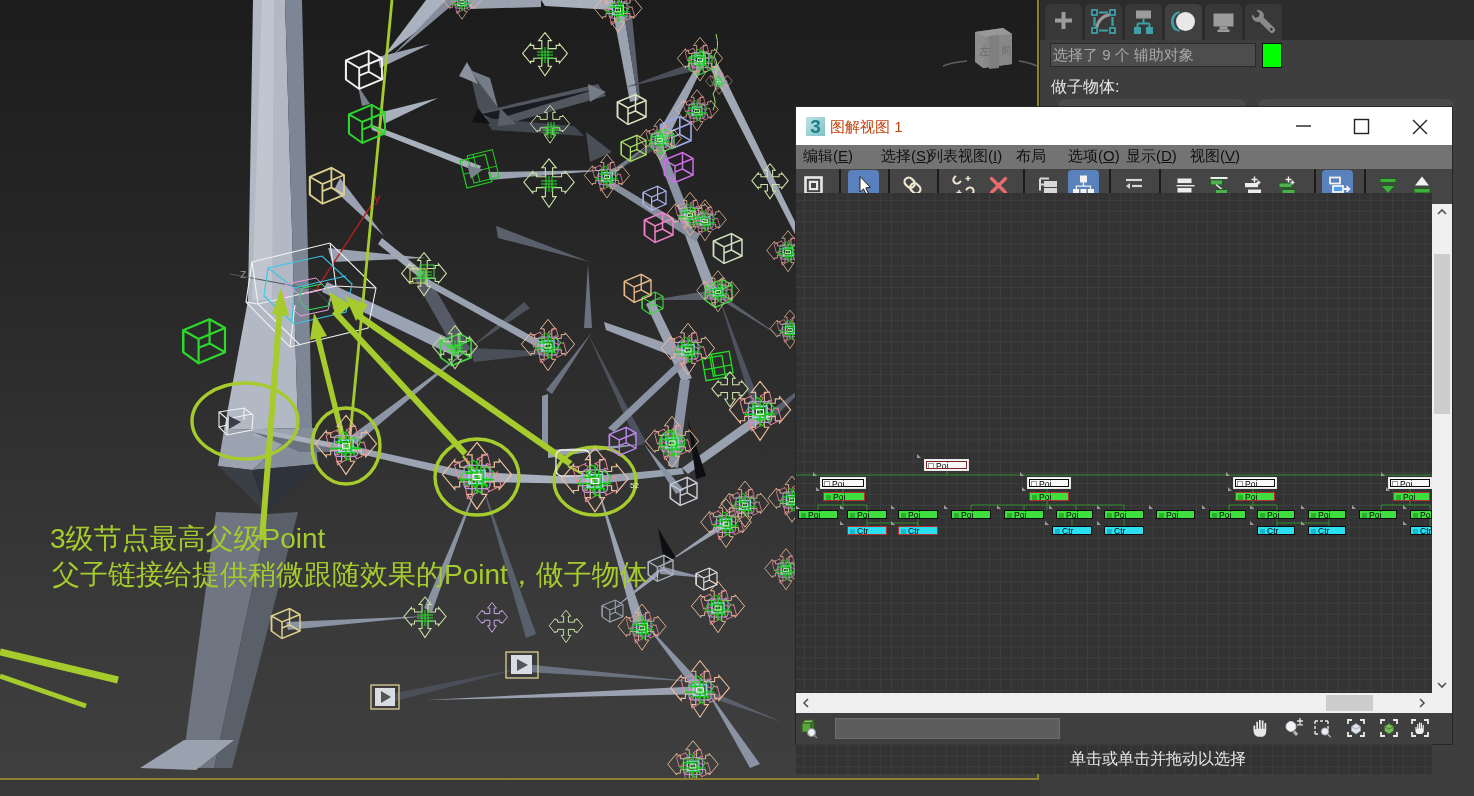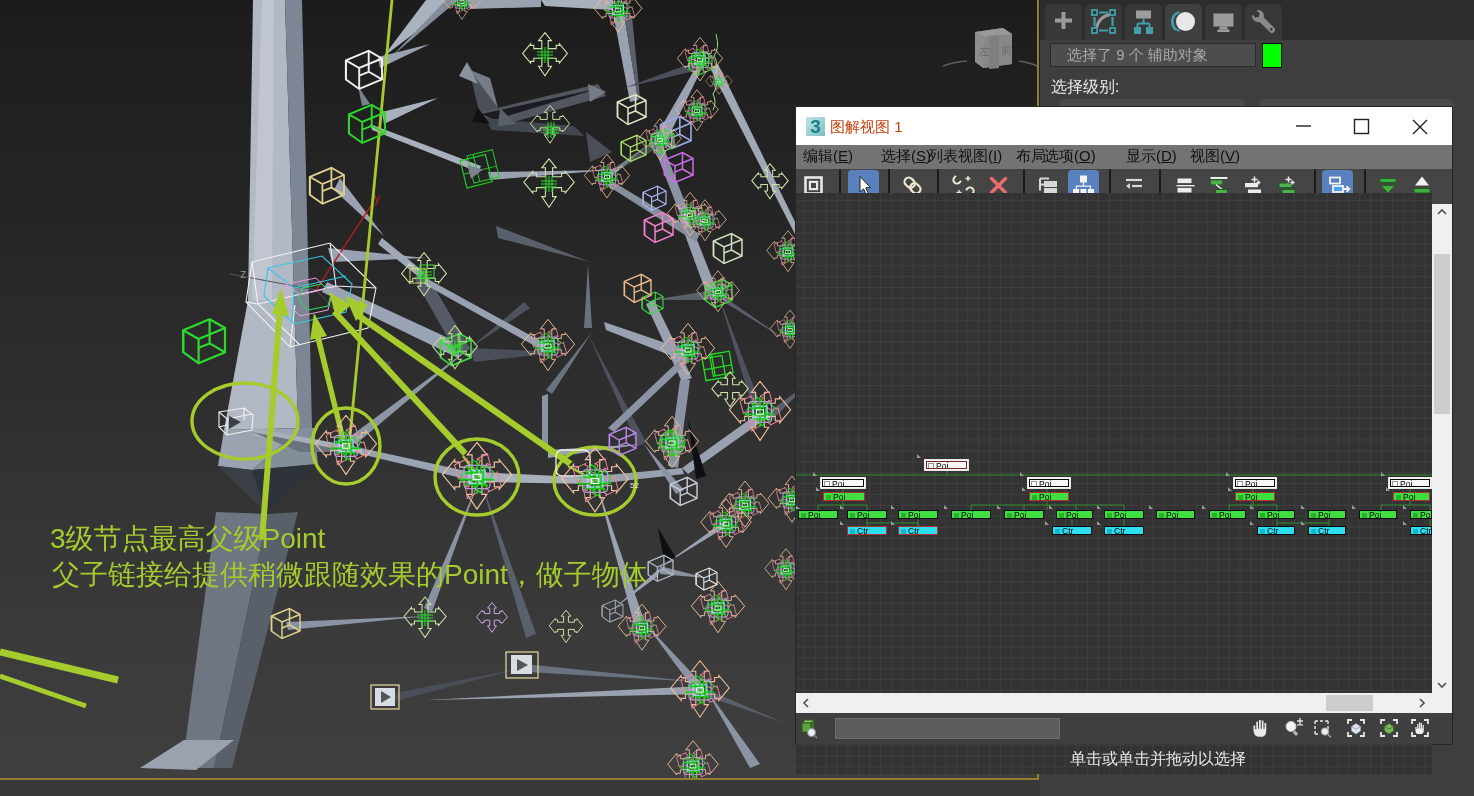--- a/index.html
+++ b/index.html
@@ -12,21 +12,21 @@
   #viewport { left:0; top:0; width:1040px; height:780px;
     background:linear-gradient(180deg,#1c1c1c 0%,#262626 30%,#303030 55%,#3a3a3a 80%,#3f3f3f 100%); }
   #vpborder-r { left:1037px; top:0; width:2px; height:780px; background:#8f7f33; }
   #vpborder-b { left:0; top:778px; width:1039px; height:2px; background:#8f7f33; }
   #belowvp { left:0; top:780px; width:1040px; height:16px; background:#393939; }
 
   
   #cmdpanel { left:1040px; top:0; width:434px; height:796px; background:#3e3e3e; }
   #tabstrip { left:0; top:0; width:434px; height:40px; background:#2c2c2c; }
   #selfield { left:10px; top:43px; width:206px; height:24px; background:#4d4d4d;
-    border:1px solid #2a2a2a; color:#a8a8a8; font-size:15px; line-height:22px; padding-left:16px; }
+    border:1px solid #2a2a2a; color:#a8a8a8; font-size:15px; line-height:22px; padding-left:2px; }
   #swatch { left:222px; top:43px; width:20px; height:25px; background:#00ff00; border:1px solid #111; }
   #sellevel { left:11px; top:77px; color:#e8e8e8; font-size:16px; }
   .pbtn { position:absolute; top:99px; height:12px; background:#4a4a4a; border-radius:7px 7px 0 0; }
   #divider2 { left:240px; top:744px; width:2px; height:29px; background:#333; }
 
   
   #win { left:796px; top:107px; width:656px; height:637px; background:#f0f0f0;
     box-shadow:0 0 0 1px #262626; }
   #titlebar { left:0; top:0; width:656px; height:38px; background:#ffffff; }
   #wtitle { left:34px; top:11px; font-size:15px; color:#c2410c; }
@@ -416,21 +416,21 @@
         </g>
 
         <g transform="translate(223.5,21.5) rotate(-45)">
           <path d="M -3 -13 a 5.8 5.8 0 0 0 -3 5.2 a 5.8 5.8 0 0 0 3 5 L -3 12 a 3 3 0 0 0 6 0 L 3 -2.8 a 5.8 5.8 0 0 0 3 -5 a 5.8 5.8 0 0 0 -3 -5.2 l 0 4.6 l -3 1.8 l -3 -1.8 z" fill="#8a8a8a"></path>
           <circle cx="0" cy="11" r="1.4" fill="#3a3a3a"></circle>
         </g>
       </svg>
     </div>
     <div class="abs" id="selfield">选择了 9 个 辅助对象</div>
     <div class="abs" id="swatch"></div>
-    <div class="abs" id="sellevel">选择级别:</div>
+    <div class="abs" id="sellevel">做子物体:</div>
     <div class="pbtn" style="left:18px; width:188px;"></div>
     <div class="pbtn" style="left:218px; width:196px;"></div>
         <div class="abs" id="divider2"></div>
   </div>
 
   <div class="abs" id="win">
     <div class="abs" id="titlebar">
       <svg width="656" height="36" xmlns="http://www.w3.org/2000/svg">
         <defs>
           <linearGradient id="mx3" x1="0" y1="0" x2="1" y2="1">
@@ -447,21 +447,21 @@
           <path d="M 617 13 l 14 14 M 631 13 l -14 14"></path>
         </g>
       </svg>
     </div>
     <div class="abs" id="wtitle">图解视图 1</div>
     <div class="abs" id="menubar">
       <span class="mi" style="left:7px">编辑(<u>E</u>)</span>
       <span class="mi" style="left:85px">选择(<u>S</u>)</span>
       <span class="mi" style="left:132px">列表视图(<u>I</u>)</span>
       <span class="mi" style="left:220px">布局</span>
-      <span class="mi" style="left:248px">选项(<u>O</u>)</span>
+      <span class="mi" style="left:272px">选项(<u>O</u>)</span>
       <span class="mi" style="left:330px">显示(<u>D</u>)</span>
       <span class="mi" style="left:394px">视图(<u>V</u>)</span>
     </div>
     <div class="abs" id="toolbar">
       <svg width="656" height="33" viewBox="0 0 656 33" xmlns="http://www.w3.org/2000/svg">
 
         <g fill="#1b1b1b">
           <rect x="43" y="0" width="2" height="33"></rect>
             <rect x="92" y="0" width="2" height="33"></rect>
           <rect x="141" y="0" width="2" height="33"></rect>

